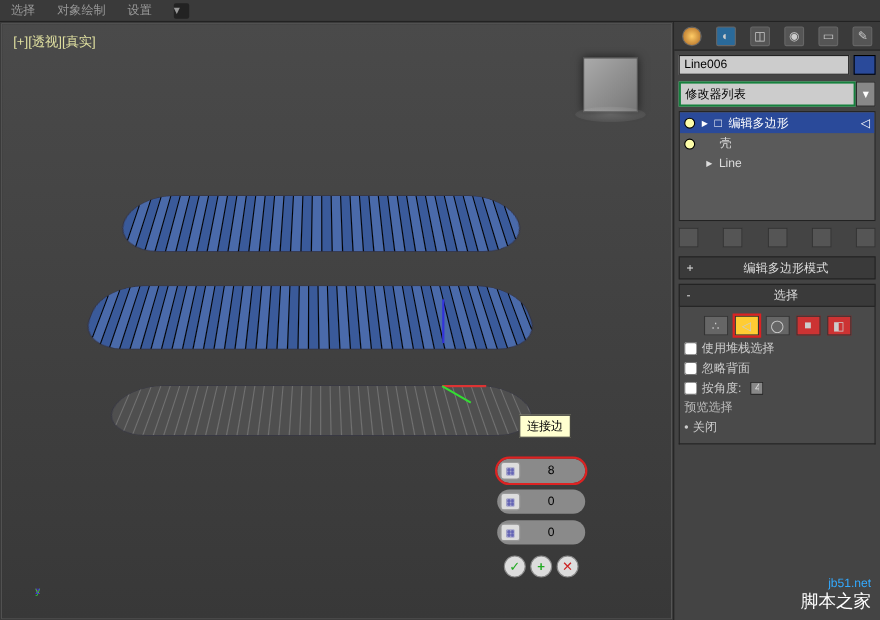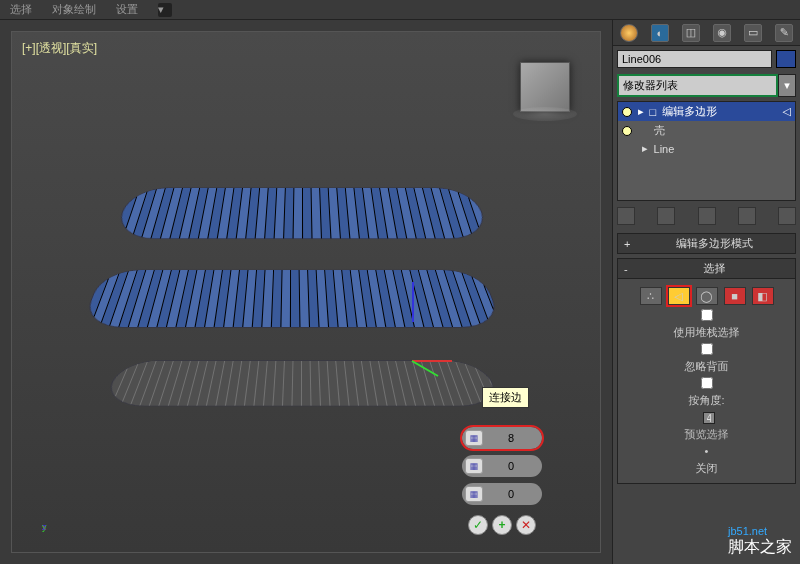--- a/index.html
+++ b/index.html
@@ -2,21 +2,21 @@
 <html><head>
 <meta charset="utf-8">
 <style>
 * { margin: 0; padding: 0; box-sizing: border-box; }
 body { background: #3a3a3a; font-family: "Microsoft YaHei", Arial, sans-serif; font-size: 11px; color: #ccc; width: 800px; height: 564px; overflow: hidden; }
 .app { display: flex; flex-direction: column; height: 100%; }
 .menubar { height: 20px; background: #3a3a3a; display: flex; align-items: center; padding: 0 10px; gap: 20px; color: #999; border-bottom: 1px solid #222; }
 .menubar span { cursor: pointer; }
 .toolbar-icon { width: 14px; height: 14px; background: #222; border-radius: 2px; }
 .main { flex: 1; display: flex; }
-.viewport-area { flex: 1; background: #2a2a2a; position: relative; border: 1px solid #555; margin: 11px; display: flex; flex-direction: column; }
+.viewport-area { flex: 1; background: #2a2a2a; position: relative; border: 1px solid #555; margin: 1px; display: flex; flex-direction: column; }
 .viewport { flex: 1; position: relative; background: linear-gradient(180deg, #4a4a4a 0%, #383838 100%); overflow: hidden; }
 .viewport-label { position: absolute; top: 8px; left: 10px; color: #e0e0a0; font-size: 12px; z-index: 10; }
 .viewcube { position: absolute; top: 30px; right: 30px; width: 50px; height: 50px; background: linear-gradient(135deg, #aaa, #777); border: 1px solid #555; box-shadow: 0 0 8px rgba(0,0,0,.6); }
 .viewcube::after { content: ''; position: absolute; bottom: -10px; left: -8px; right: -8px; height: 14px; background: radial-gradient(ellipse, rgba(255,255,255,.2), transparent); border-radius: 50%; }
 .model { position: absolute; top: 140px; left: 70px; width: 430px; height: 300px; }
 .ribbon { position: absolute; border: 1px solid #334; background: repeating-linear-gradient(90deg, #3a5a9a 0, #3a5a9a 8px, #000 8px, #000 9px, #4a6aaa 9px, #4a6aaa 17px, #000 17px, #000 18px); border-radius: 40px; }
 .r1 { top: 0; left: 40px; width: 360px; height: 80px; transform: perspective(600px) rotateX(50deg); }
 .r2 { top: 80px; left: 10px; width: 400px; height: 90px; transform: perspective(600px) rotateX(50deg); }
 .r3 { top: 170px; left: 30px; width: 380px; height: 80px; transform: perspective(600px) rotateX(55deg); background: repeating-linear-gradient(90deg, #555 0, #555 8px, #888 8px, #888 9px); opacity: .7; }
 .gizmo { position: absolute; top: 300px; left: 370px; width: 60px; height: 60px; }
@@ -54,27 +54,27 @@
 .stack-icon { width: 18px; height: 18px; background: #555; border: 1px solid #333; }
 .rollout { margin: 4px 4px 0; }
 .rollout-head { background: #3a3a3a; border: 1px solid #222; padding: 2px 6px; display: flex; align-items: center; gap: 6px; font-size: 11px; color: #ddd; }
 .rollout-head .toggle { width: 10px; }
 .rollout-body { background: #4a4a4a; border: 1px solid #222; border-top: none; padding: 4px; }
 .subobj-row { display: flex; gap: 6px; justify-content: center; margin: 4px 0; }
 .subobj { width: 22px; height: 18px; background: #666; border: 1px solid #333; display: flex; align-items: center; justify-content: center; }
 .subobj.edge { background: #fc3; outline: 2px solid #d22; }
 .subobj.poly { background: #c33; }
 .subobj.elem { background: #c33; }
-.check-row { display: flex; align-items: center; gap: 4px; margin: 3px 0; font-size: 11px; flex-direction: column; }
+.check-row { display: flex; align-items: center; gap: 4px; margin: 3px 0; font-size: 11px; }
 .check-row input { width: 12px; height: 12px; }
 .angle-input { width: 48px; background: #888; border: 1px solid #222; padding: 1px 3px; font-size: 10px; color: #ddd; margin-left: 4px; }
 .btn-row { display: flex; gap: 4px; margin: 3px 0; }
 .btn { flex: 1; background: #6a6a6a; border: 1px solid #333; padding: 2px 4px; text-align: center; font-size: 11px; color: #ddd; }
 .btn.active { outline: 2px solid #d22; }
-.watermark { position: absolute; bottom: 6px; right: 8px; color: #3af; font-size: 11px; pointer-events: none; z-index: 99; }
+.watermark { position: absolute; bottom: 6px; right: 8px; color: #3af; font-size: 11px; pointer-events: none; z-index: 99; text-align: right; }
 .watermark .cn { color: #fff; font-size: 16px; }
 </style>
 </head>
 <body>
 
 <div class="app">
   <div class="menubar">
     <span>选择</span>
     <span>对象绘制</span>
     <span>设置</span>

